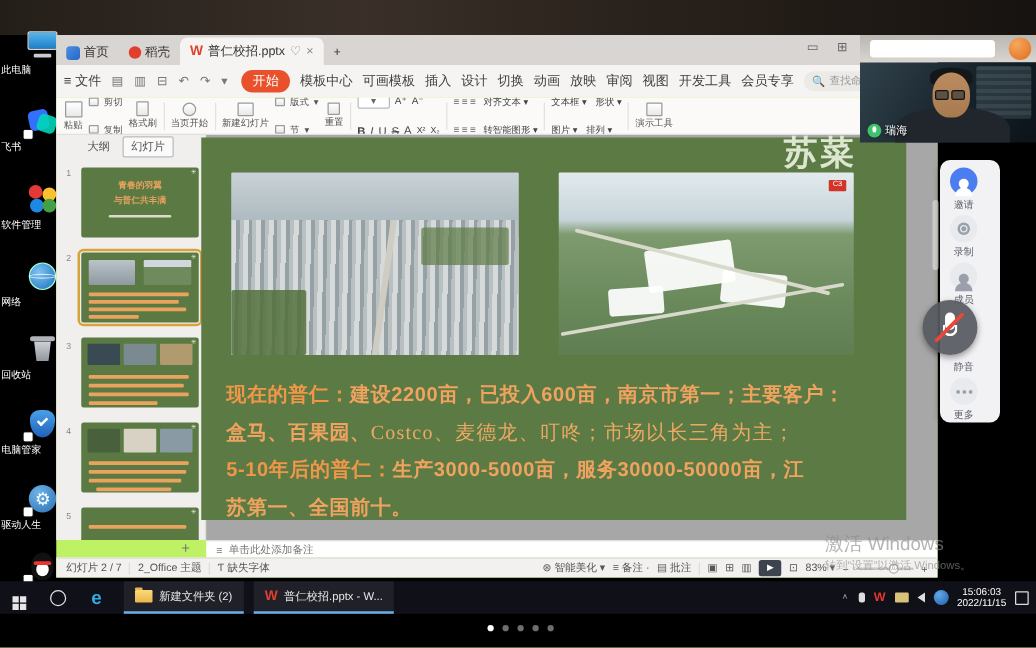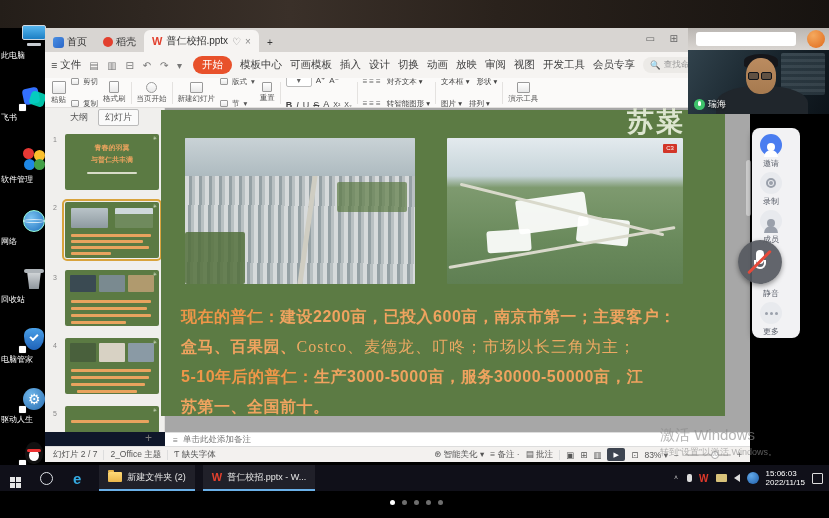--- a/index.html
+++ b/index.html
@@ -26,21 +26,21 @@
   .i-bin .lid{position:absolute;left:3px;top:3px;width:20px;height:4px;background:#aeb4b9;border-radius:2px}
   .i-guard .sh{position:absolute;left:3px;top:2px;width:20px;height:22px;background:linear-gradient(#4aa0e8,#1f62b8);border-radius:10px 10px 12px 12px/8px 8px 16px 16px}
   .i-guard .ck{position:absolute;left:9px;top:8px;width:8px;height:5px;border-left:2px solid #fff;border-bottom:2px solid #fff;transform:rotate(-45deg)}
   .i-drv .c{position:absolute;left:2px;top:2px;width:22px;height:22px;border-radius:50%;background:radial-gradient(circle at 35% 30%,#6db4e8,#2b6fb3)}
   .i-drv .gr{position:absolute;left:7px;top:5px;color:#fff;font-size:14px}
   .i-qq .b1{position:absolute;left:4px;top:2px;width:18px;height:22px;background:#111;border-radius:50% 50% 45% 45%}
   .i-qq .b2{position:absolute;left:8px;top:10px;width:10px;height:11px;background:#fff;border-radius:50%}
   .i-qq .b3{position:absolute;left:6px;top:9px;width:14px;height:3px;background:#e33;border-radius:2px}
 
   
-  .wps{left:45px;top:28px;width:705px;height:434px;background:#0f172a;z-index:10}
+  .wps{left:45px;top:28px;width:705px;height:434px;background:#bef264;z-index:10}
   .tabbar{position:absolute;left:0;top:0;width:100%;height:24px;background:#d8d5d2;display:flex;align-items:flex-end}
   .tab-home{display:flex;align-items:center;gap:3px;padding:0 8px;height:20px;font-size:10px;color:#333}
   .wps-sq{width:11px;height:11px;border-radius:3px;background:linear-gradient(135deg,#4a8fe2,#2a66c8)}
   .docer-dot{width:10px;height:10px;border-radius:50%;background:#e2402e}
   .tab-doc{display:flex;align-items:center;gap:4px;height:22px;padding:0 8px;background:#f6f4f2;border-radius:6px 6px 0 0;font-size:10px;color:#333;max-width:160px}
   .wlogo{color:#e2402e;font-weight:bold;font-size:11px}
   .tbtn{color:#8a8a8a;font-size:10px}
   .tabbar-icons{position:absolute;right:66px;top:5px;color:#666;font-size:10px;letter-spacing:6px}
   .menubar{position:absolute;left:0;top:24px;width:100%;height:26px;display:flex;align-items:center;gap:8px;padding:0 6px;background:#f6f4f2;font-size:10.5px;color:#3f3f3f;white-space:nowrap}
   .mfile{display:flex;gap:3px;align-items:center}
@@ -147,21 +147,21 @@
   .task{display:flex;align-items:center;gap:5px;height:100%;padding:0 9px;background:rgba(255,255,255,.07);border-bottom:2px solid #6ab0e8;margin-left:8px;font-size:9px;color:#e8e8e8;max-width:170px;white-space:nowrap;overflow:hidden}
   .folder{width:14px;height:10px;background:linear-gradient(#ffd977,#eab64b);border-radius:1px;position:relative}
   .folder::before{content:"";position:absolute;left:0;top:-2px;width:6px;height:2px;background:#eab64b;border-radius:1px 1px 0 0}
   .tray{margin-left:auto;display:flex;align-items:center;gap:7px;padding-right:6px;color:#fff}
   .tray .chev{font-size:8px;color:#ddd}
   .tray .mic{width:5px;height:8px;background:#ddd;border-radius:2px}
   .tray .w{color:#e0392b;font-weight:bold;font-size:10px}
   .tray .fold{width:11px;height:8px;background:#d8c27a;border-radius:1px}
   .spk{width:0;height:0;border-top:4px solid transparent;border-bottom:4px solid transparent;border-right:6px solid #ddd}
   .bluec{width:12px;height:12px;border-radius:50%;background:radial-gradient(circle at 35% 30%,#62a8e8,#1f5faa)}
-  .clock{font-size:8px;line-height:9px;text-align:left;color:#fff}
+  .clock{font-size:8px;line-height:9px;text-align:center;color:#fff}
   .notif{width:11px;height:11px;border:1px solid #ddd;border-radius:1px}
   .dotsrow{left:390px;top:500px;display:flex;gap:7px;z-index:45}
   .dotsrow span{width:5px;height:5px;border-radius:50%;background:#6e6e6e}
   .dotsrow span:first-child{background:#fff}
 </style>
 </head>
 <body>
 
 <div class="screen">
 

